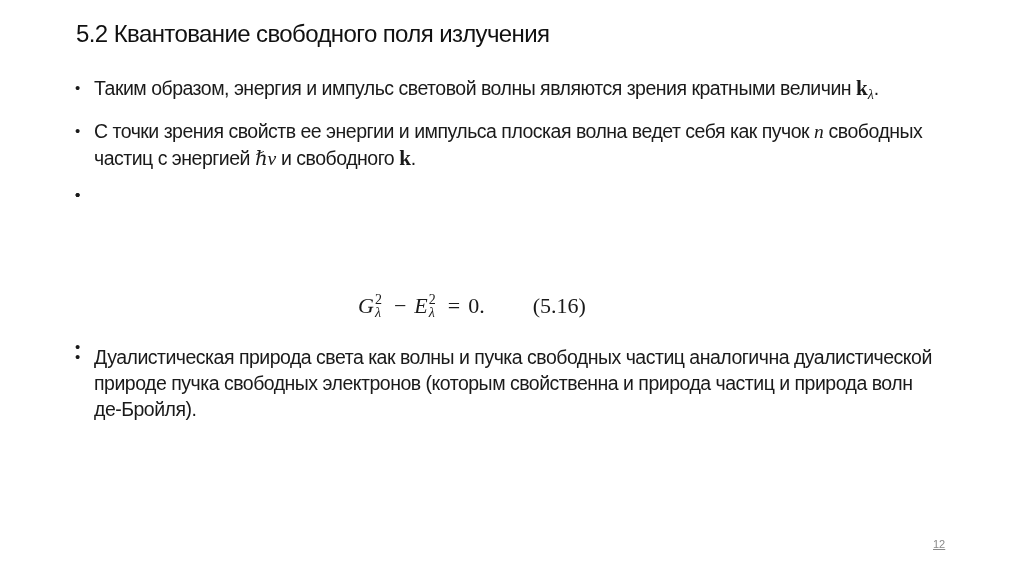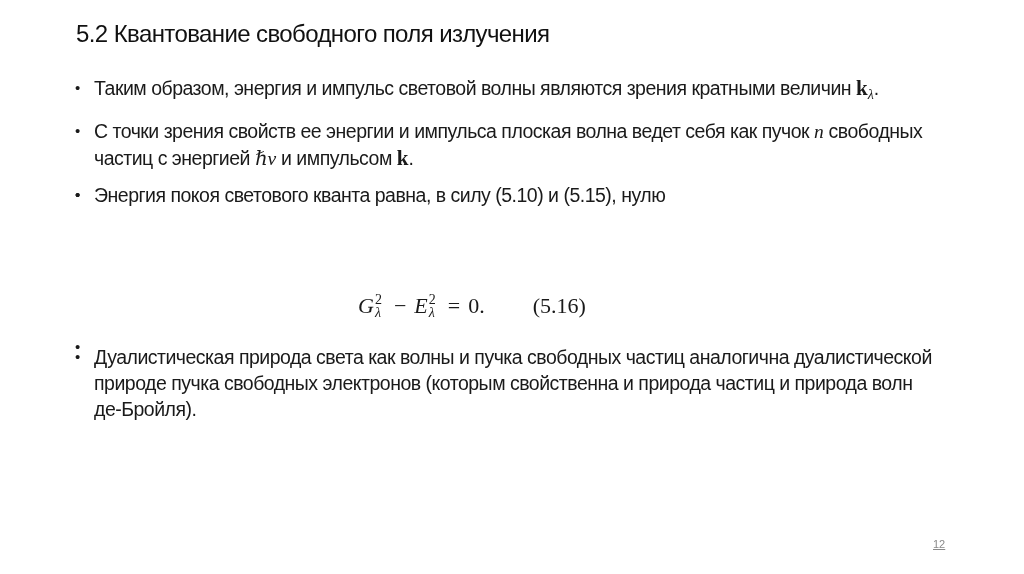--- a/index.html
+++ b/index.html
@@ -130,28 +130,27 @@
 
   <div class="title">5.2 Квантование свободного поля излучения</div>
 
   <div class="bullets">
     <div class="bullet">
       <span class="dot">•</span>
       <span>Таким образом, энергия и импульс световой волны являются зрения кратными величин </span><span class="math-bold">k</span><span class="sub">λ</span><span>.</span>
     </div>
     <div class="bullet">
       <span class="dot">•</span>
-      <span>С точки зрения свойств ее энергии и импульса плоская волна ведет себя как пучок </span><span class="math-it">n</span><span> свободных частиц с энергией </span><span class="math-it">ℏν</span><span> и импульсом </span><span class="math-bold">k</span><span>.</span>
+      <span>С точки зрения свойств ее энергии и импульса плоская волна ведет себя как пучок </span><span class="math-it">n</span><span> свободных частиц с энергией </span><span class="math-it">ℏν</span><span> и свободного </span><span class="math-bold">k</span><span>.</span>
     </div>
     <div class="bullet">
       <span class="dot">•</span>
     </div>
     <div class="bullet">
       <span class="dot">•</span>
-      <span>Энергия покоя светового кванта равна, в силу (5.10) и (5.15), нулю</span>
     </div>
   </div>
 
   <div class="equation">
     <span class="var">G</span><span class="supsub"><span>2</span><span class="lam">λ</span></span><span class="op">−</span><span class="var">E</span><span class="supsub"><span>2</span><span class="lam">λ</span></span><span class="op">=</span><span>0.</span><span class="eqnum">(5.16)</span>
   </div>
 
   <div class="bullets2">
     <div class="bullet">
       <span class="dot">•</span>

